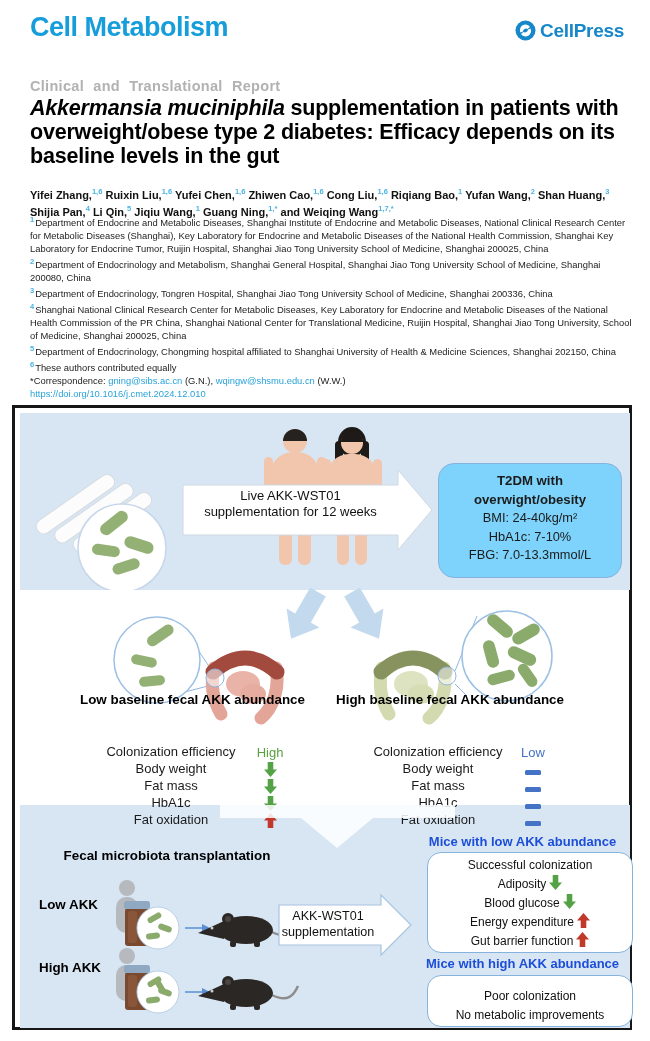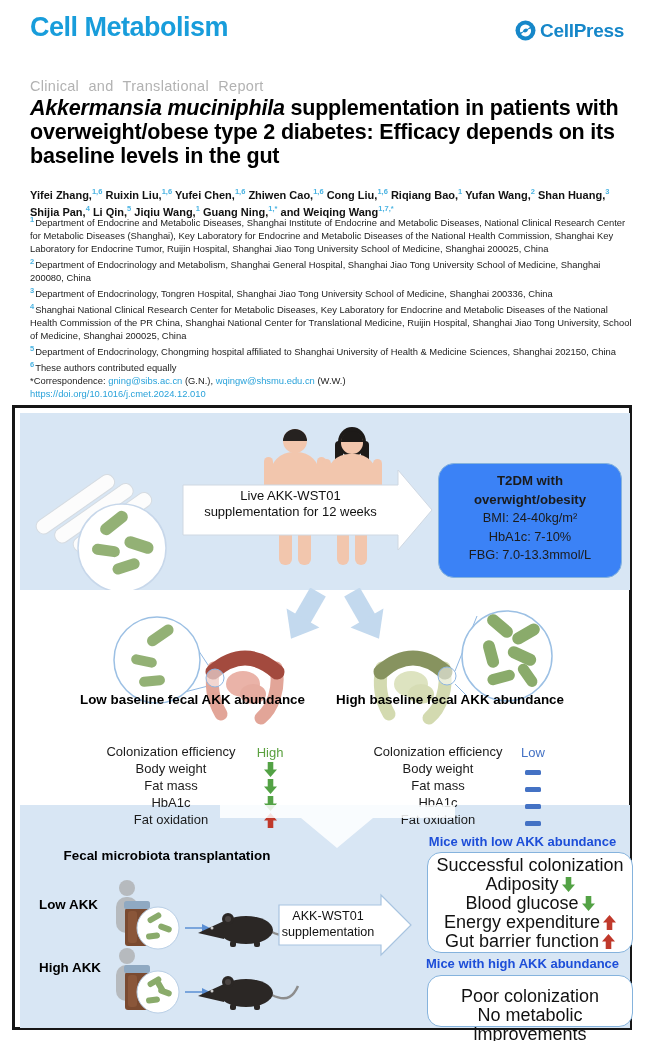--- a/index.html
+++ b/index.html
@@ -3,62 +3,62 @@
 <meta charset="utf-8">
 <style>
   * { margin:0; padding:0; box-sizing:border-box; }
   body { background:#fff; }
   .page { position:relative; width:650px; height:1041px; background:#fff;
           font-family:"Liberation Sans", sans-serif; overflow:hidden; color:#1b1b1b; }
   .journal-title { position:absolute; left:30px; top:12px; font-size:27px; font-weight:700;
                    letter-spacing:-0.5px; color:#189ddb; }
   .publisher { position:absolute; right:26px; top:20px; display:flex; gap:4px; }
   .publisher-name { font-size:19px; font-weight:700; color:#1687c9; letter-spacing:-0.3px; }
-  .section-label { position:absolute; left:30px; top:78px; font-size:14.5px; font-weight:400;
+  .section-label { position:absolute; left:30px; top:78px; font-size:14.5px; font-weight:700;
                    color:#b2b2b2; word-spacing:5px; letter-spacing:0.3px; }
   .article-title { position:absolute; left:30px; top:96px; width:600px; font-size:21.5px;
                    font-weight:700; line-height:24px; color:#000; letter-spacing:-0.2px; }
   .article-title .it { font-style:italic;margin-top:24px; }
   .authors { position:absolute; left:30px; top:185px; width:605px; font-size:11px;
              font-weight:700; line-height:13.5px; color:#111; }
   .authors sup, .affils sup { color:#4ab3e2; font-size:7.5px; font-weight:700; }
   .affils { position:absolute; left:30px; top:214px; width:605px; font-size:9.4px;
             line-height:12.9px; color:#1c1c1c; }
   .affils sup { margin-right:1px; }
   .corr { white-space:normal; }
   .link { color:#29a2da; text-decoration:none;margin-top:8px; }
   
   .ga { position:absolute; left:12px; top:405px; width:620px; height:625px;
         border:3px solid #161616; background:#fff; }
   .panel { position:absolute; background:#d8e6f4; }
   .panel-top { left:5px; top:5px; width:610px; height:177px; }
   .panel-bottom { left:5px; top:397px; width:610px; height:223px; }
   .abs-art { position:absolute; }
   .t2dm-box { position:absolute; left:423px; top:55px; width:184px; height:115px;
-              background:#3b82f6; border:1.5px solid #85b3dd; border-radius:16px;
+              background:#7dd3fc; border:1.5px solid #85b3dd; border-radius:16px;
               text-align:center; padding-top:8px; font-size:12.8px; line-height:18.5px; }
   .t2dm-box .b { font-weight:700; font-size:13.2px; }
   .arrow-text { position:absolute; left:173px; top:80px; width:205px; text-align:center;
                 font-size:13px; line-height:16px; color:#111; }
   .mid-title { position:absolute; font-size:13.4px; font-weight:700; text-align:center; color:#000; }
   .rows { position:absolute; width:280px;margin-top:32px; }
   .metric-row { position:relative; height:17px; }
   .metric-label { position:absolute; left:0; top:0; width:242px; text-align:center;
                   font-size:13px; color:#1b1b1b; }
   .metric-mark { position:absolute; top:1px; width:34px; text-align:center; }
   .rows-low .metric-mark { left:203px; }
   .rows-high .metric-mark { left:199px; }
   .mark-text-green { color:#5ba13f; font-size:13px; }
   .mark-text-blue { color:#4472c4; font-size:13px; }
   .bottom-label { position:absolute; font-size:13.4px; font-weight:700; color:#000; }
   .result-header { position:absolute; width:221px; text-align:center; font-size:13px;
                    font-weight:700; color:#1d4ed8; }
   .result-box { position:absolute; left:412px; width:206px; background:#fff;
                 border:1.5px solid #85b3dd; border-radius:14px; text-align:center; }
-  .box-line { font-size:18px; line-height:19px; color:#111; }
+  .box-line { font-size:12px; line-height:19px; color:#111; }
   .box-line svg { vertical-align:-2px; margin-left:3px; }
   .akk-arrow-text { position:absolute; left:262px; top:501px; width:102px; text-align:center;
                     font-size:12.6px; line-height:15.5px; color:#111; }
 </style>
 </head>
 <body>
 
 <div class="page">
 
   <div class="journal-title">Cell Metabolism</div>

